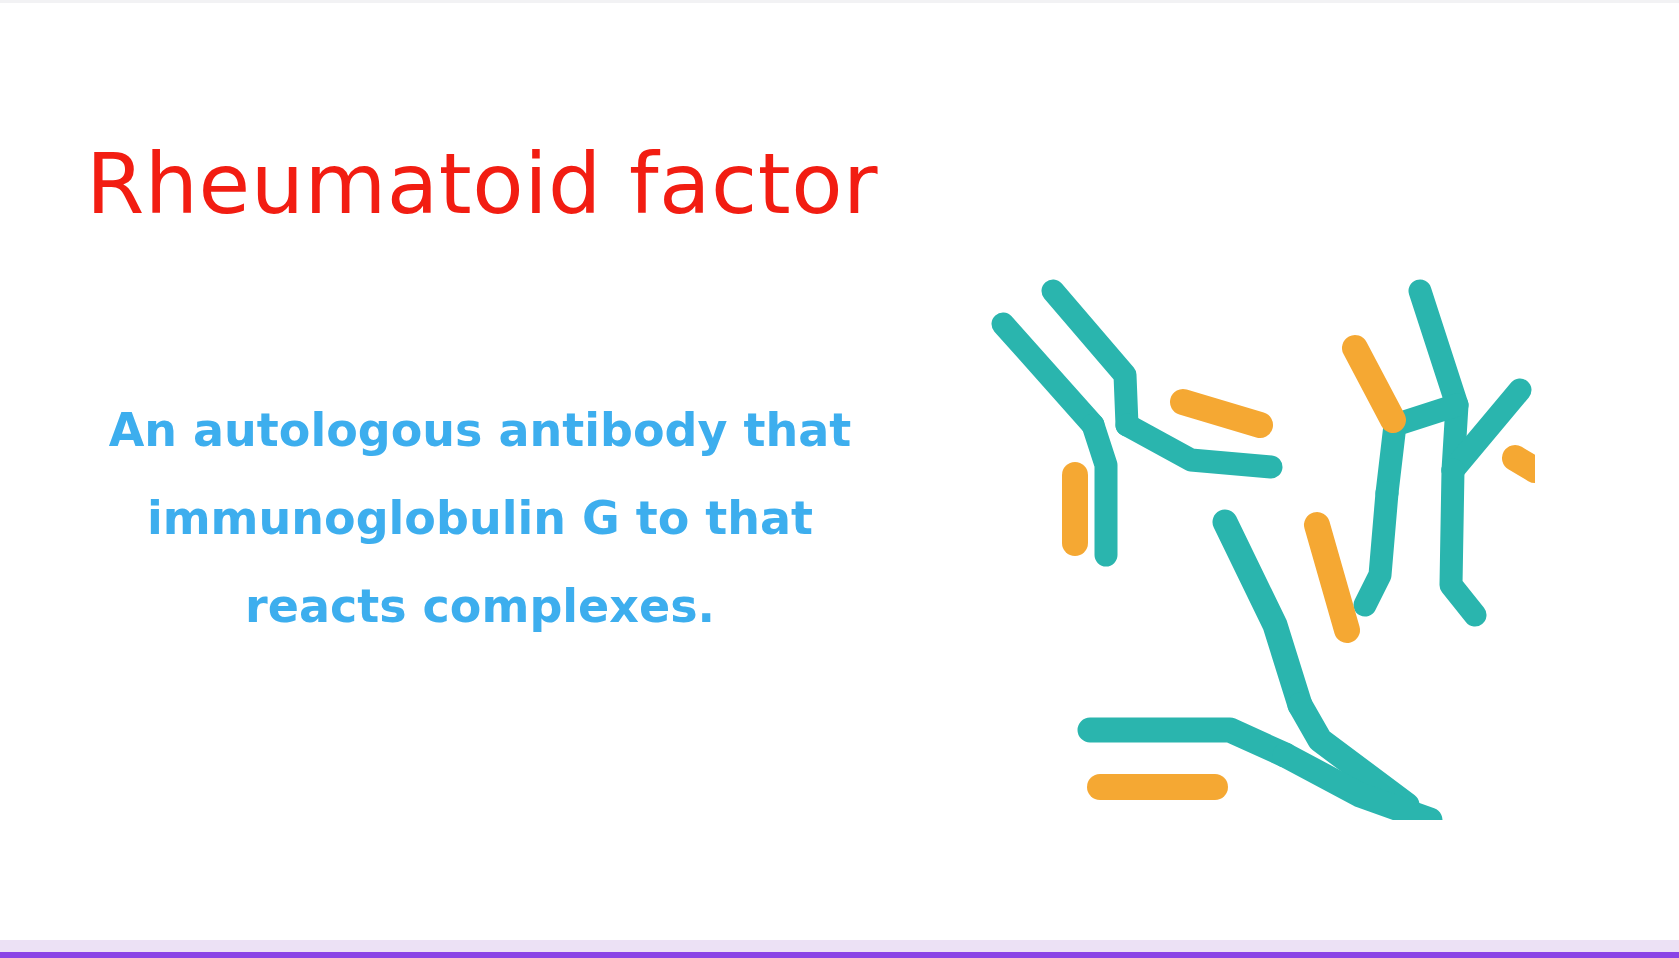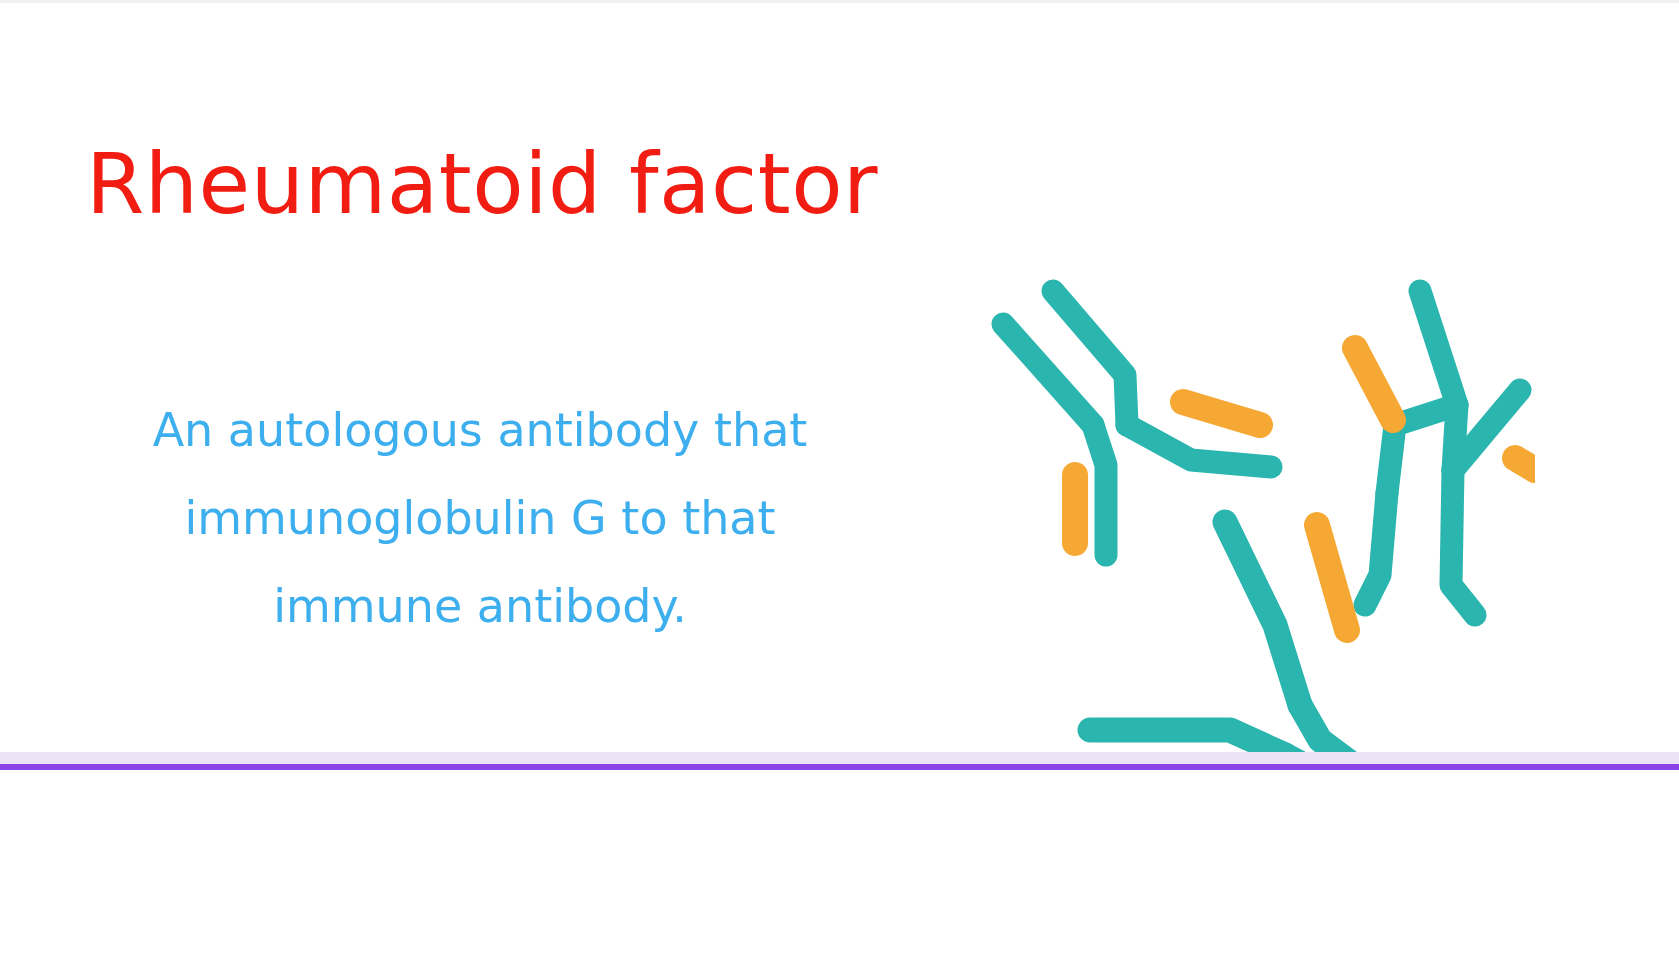--- a/index.html
+++ b/index.html
@@ -10,21 +10,21 @@
   body {
     width: 1679px;
     height: 958px;
     overflow: hidden;
     font-family: "DejaVu Sans", sans-serif;
   }
 
   .slide {
     position: relative;
     width: 1679px;
-    height: 770px;
+    height: 958px;
     background: #ffffff;
     box-sizing: border-box;
     overflow: hidden;
   }
 
   
   .top-hairline {
     position: absolute;
     left: 0;
     top: 0;
@@ -69,21 +69,21 @@
   .body-text {
     position: absolute;
     left: 90px;
     top: 386px;
     width: 780px;
     color: #3daeee;
     font-family: "DejaVu Sans", sans-serif;
     font-size: 46px;
     line-height: 88px;
     text-align: center;
-    font-weight: 400;
+    font-weight: 700;
   }
 
   
   .illustration {
     position: absolute;
     left: 975px;
     top: 275px;
     width: 560px;
     height: 545px;
   }
@@ -98,21 +98,21 @@
 
 <div class="slide">
 
   <div class="top-hairline"></div>
 
   <h1 class="title">Rheumatoid factor</h1>
 
   <div class="body-text">
     <div>An autologous antibody that</div>
     <div>immunoglobulin G  to that</div>
-    <div>immune antibody.</div>
+    <div>reacts complexes.</div>
   </div>
 
   <div class="illustration">
     <svg viewBox="0 0 560 545" xmlns="http://www.w3.org/2000/svg">
       <g fill="none" stroke-linecap="round" stroke-linejoin="round">
 
         <g stroke="#2ab5ae" stroke-width="23">
 
           <path d="M 28 49 L 118 150"></path>
 

